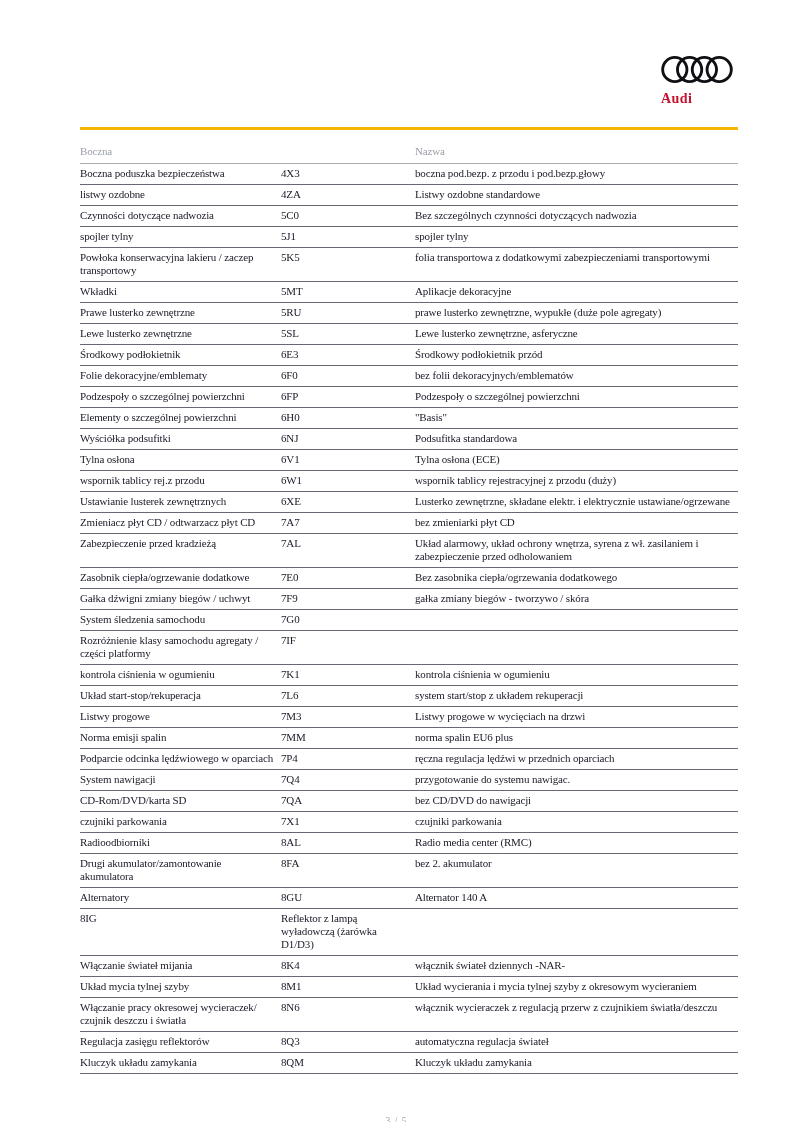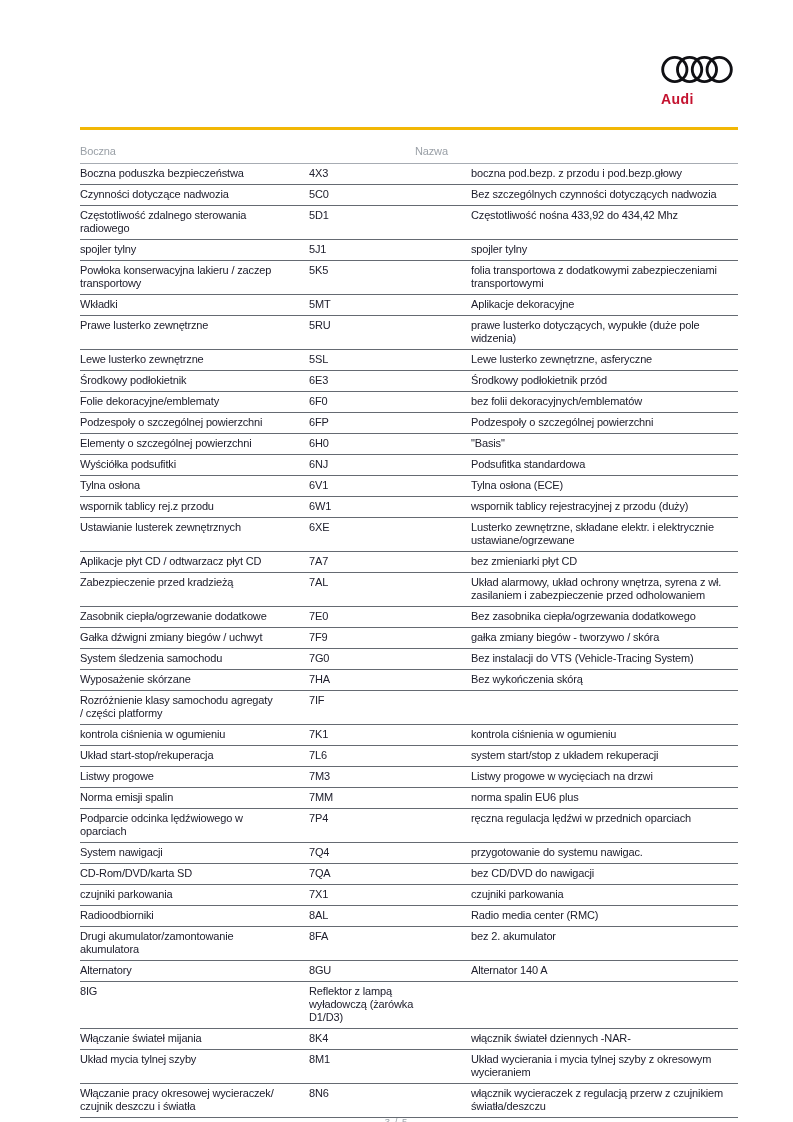--- a/index.html
+++ b/index.html
@@ -10,21 +10,21 @@
     --line:#656a72;
     --line-light:#a7acb3;
     --watermark:#b8bdc3;
   }
   *{margin:0;padding:0;box-sizing:border-box;}
   html,body{background:#ffffff;}
   .page{
     position:relative;
     width:793px;height:1122px;
     background:#ffffff;
-    font-family:Liberation Sans, sans-serif;
+    font-family:Liberation Serif, serif;
     color:var(--ink);
     overflow:hidden;
   }
   .brand{
     position:absolute;
     top:55px;right:58px;
     width:74px;
     text-align:left;
   }
   .brand svg{display:block;width:72px;height:29px;}
@@ -51,21 +51,21 @@
   }
   .thead,.tr{
     display:grid;
     grid-template-columns:201px 134px 1fr;
   }
   .thead{
     color:var(--muted);
     border-bottom:1px solid var(--line-light);
   }
   .thead .th{padding:2px 6px 5px 0;}
-  .tr{border-bottom:1px solid var(--line);gap:28px;}
+  .tr{border-bottom:1px solid var(--line);}
   .td{padding:3px 6px 4px 0;}
   .footer{
     position:absolute;
     left:0;top:1116px;
     width:100%;
     text-align:center;
   }
   .page-num{
     font-size:9.5px;
     color:var(--muted);
@@ -103,48 +103,48 @@
       <div class="th"></div>
       <div class="th">Nazwa</div>
     </div>
     <div>
         <div class="tr">
           <div class="td">Boczna poduszka bezpieczeństwa</div>
           <div class="td">4X3</div>
           <div class="td">boczna pod.bezp. z przodu i pod.bezp.głowy</div>
         </div>
         <div class="tr">
+          <div class="td">listwy ozdobne</div>
+          <div class="td">4ZA</div>
+          <div class="td">Listwy ozdobne standardowe</div>
+        </div>
+        <div class="tr">
           <div class="td">Czynności dotyczące nadwozia</div>
           <div class="td">5C0</div>
           <div class="td">Bez szczególnych czynności dotyczących nadwozia</div>
         </div>
         <div class="tr">
-          <div class="td">Częstotliwość zdalnego sterowania radiowego</div>
-          <div class="td">5D1</div>
-          <div class="td">Częstotliwość nośna 433,92 do 434,42 Mhz</div>
-        </div>
-        <div class="tr">
           <div class="td">spojler tylny</div>
           <div class="td">5J1</div>
           <div class="td">spojler tylny</div>
         </div>
         <div class="tr">
           <div class="td">Powłoka konserwacyjna lakieru / zaczep transportowy</div>
           <div class="td">5K5</div>
           <div class="td">folia transportowa z dodatkowymi zabezpieczeniami transportowymi</div>
         </div>
         <div class="tr">
           <div class="td">Wkładki</div>
           <div class="td">5MT</div>
           <div class="td">Aplikacje dekoracyjne</div>
         </div>
         <div class="tr">
           <div class="td">Prawe lusterko zewnętrzne</div>
           <div class="td">5RU</div>
-          <div class="td">prawe lusterko dotyczących, wypukłe (duże pole widzenia)</div>
+          <div class="td">prawe lusterko zewnętrzne, wypukłe (duże pole agregaty)</div>
         </div>
         <div class="tr">
           <div class="td">Lewe lusterko zewnętrzne</div>
           <div class="td">5SL</div>
           <div class="td">Lewe lusterko zewnętrzne, asferyczne</div>
         </div>
         <div class="tr">
           <div class="td">Środkowy podłokietnik</div>
           <div class="td">6E3</div>
           <div class="td">Środkowy podłokietnik przód</div>
@@ -178,21 +178,21 @@
           <div class="td">wspornik tablicy rej.z przodu</div>
           <div class="td">6W1</div>
           <div class="td">wspornik tablicy rejestracyjnej z przodu (duży)</div>
         </div>
         <div class="tr">
           <div class="td">Ustawianie lusterek zewnętrznych</div>
           <div class="td">6XE</div>
           <div class="td">Lusterko zewnętrzne, składane elektr. i elektrycznie ustawiane/ogrzewane</div>
         </div>
         <div class="tr">
-          <div class="td">Aplikacje płyt CD / odtwarzacz płyt CD</div>
+          <div class="td">Zmieniacz płyt CD / odtwarzacz płyt CD</div>
           <div class="td">7A7</div>
           <div class="td">bez zmieniarki płyt CD</div>
         </div>
         <div class="tr">
           <div class="td">Zabezpieczenie przed kradzieżą</div>
           <div class="td">7AL</div>
           <div class="td">Układ alarmowy, układ ochrony wnętrza, syrena z wł. zasilaniem i zabezpieczenie przed odholowaniem</div>
         </div>
         <div class="tr">
           <div class="td">Zasobnik ciepła/ogrzewanie dodatkowe</div>
@@ -200,26 +200,20 @@
           <div class="td">Bez zasobnika ciepła/ogrzewania dodatkowego</div>
         </div>
         <div class="tr">
           <div class="td">Gałka dźwigni zmiany biegów / uchwyt</div>
           <div class="td">7F9</div>
           <div class="td">gałka zmiany biegów - tworzywo / skóra</div>
         </div>
         <div class="tr">
           <div class="td">System śledzenia samochodu</div>
           <div class="td">7G0</div>
-          <div class="td">Bez instalacji do VTS (Vehicle-Tracing System)</div>
-        </div>
-        <div class="tr">
-          <div class="td">Wyposażenie skórzane</div>
-          <div class="td">7HA</div>
-          <div class="td">Bez wykończenia skórą</div>
         </div>
         <div class="tr">
           <div class="td">Rozróżnienie klasy samochodu agregaty / części platformy</div>
           <div class="td">7IF</div>
         </div>
         <div class="tr">
           <div class="td">kontrola ciśnienia w ogumieniu</div>
           <div class="td">7K1</div>
           <div class="td">kontrola ciśnienia w ogumieniu</div>
         </div>

